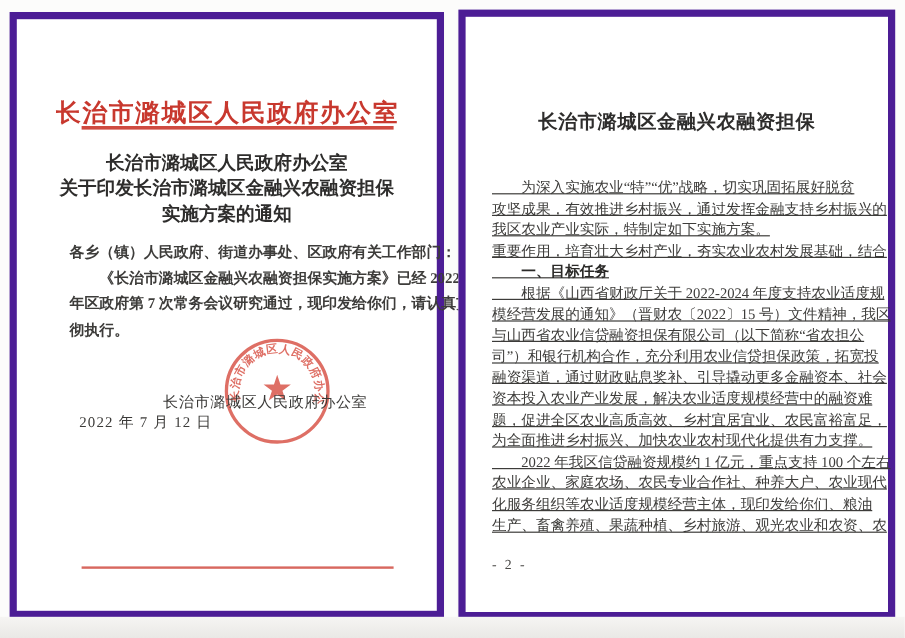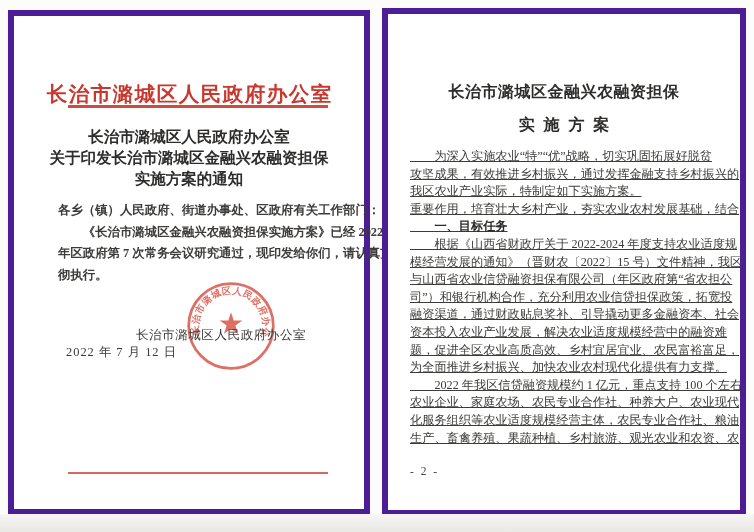--- a/index.html
+++ b/index.html
@@ -57,21 +57,21 @@
   }
   .bottom-rule {
     position: absolute; top: 456px; left: 54px; width: 260px; height: 2px;
     background: #d4584e; opacity: 0.9;
   }
 
   .scheme-title {
     position: absolute; left: 0; width: 100%; text-align: center;
     color: #2e2d2c; font-weight: 700; font-size: 16px;
   }
-  .scheme-title.l1 { top: 68px; letter-spacing: 0.5px; font-family: Liberation Serif, serif; }
+  .scheme-title.l1 { top: 78px; letter-spacing: 0.5px; font-family: Liberation Serif, serif; }
   .scheme-title.l2 { top: 101px; letter-spacing: 0.55em; text-indent: 0.55em; }
 
   .page-number {
     position: absolute; left: 22px; top: 451px;
     font-size: 11.5px; color: #4a4947; letter-spacing: 2px;
   }
 </style>
 </head>
 <body>
 
@@ -101,36 +101,35 @@
     </text>
   </svg>
 
   <div class="signature">长治市潞城区人民政府办公室</div>
   <div class="issue-date">2022 年 7 月 12 日</div>
   <div class="bottom-rule"></div>
 </div>
 
 <div class="page page-right">
   <div class="scheme-title l1">长治市潞城区金融兴农融资担保</div>
-  <div class="scheme-title l2">实施方案</div>
   <div class="body-block right-body">
     <div class="bl">　　为深入实施农业“特”“优”战略，切实巩固拓展好脱贫</div>
     <div class="bl">攻坚成果，有效推进乡村振兴，通过发挥金融支持乡村振兴的</div>
     <div class="bl">我区农业产业实际，特制定如下实施方案。</div>
     <div class="bl">重要作用，培育壮大乡村产业，夯实农业农村发展基础，结合</div>
     <div class="bl bold">　　一、目标任务</div>
     <div class="bl">　　根据《山西省财政厅关于 2022-2024 年度支持农业适度规</div>
     <div class="bl">模经营发展的通知》（晋财农〔2022〕15 号）文件精神，我区</div>
-    <div class="bl">与山西省农业信贷融资担保有限公司（年区政府第“省农担公</div>
+    <div class="bl">与山西省农业信贷融资担保有限公司（以下简称“省农担公</div>
     <div class="bl">司”）和银行机构合作，充分利用农业信贷担保政策，拓宽投</div>
     <div class="bl">融资渠道，通过财政贴息奖补、引导撬动更多金融资本、社会</div>
     <div class="bl">资本投入农业产业发展，解决农业适度规模经营中的融资难</div>
     <div class="bl">题，促进全区农业高质高效、乡村宜居宜业、农民富裕富足，</div>
     <div class="bl">为全面推进乡村振兴、加快农业农村现代化提供有力支撑。</div>
     <div class="bl">　　2022 年我区信贷融资规模约 1 亿元，重点支持 100 个左右</div>
     <div class="bl">农业企业、家庭农场、农民专业合作社、种养大户、农业现代</div>
-    <div class="bl">化服务组织等农业适度规模经营主体，农民专业合作社、粮油</div>
+    <div class="bl">化服务组织等农业适度规模经营主体，现印发给你们、粮油</div>
     <div class="bl">生产、畜禽养殖、果蔬种植、乡村旅游、观光农业和农资、农</div>
   </div>
   <div class="page-number">- 2 -</div>
 </div>
 
 <div class="scan-bottom"></div>
 
 </body></html>

